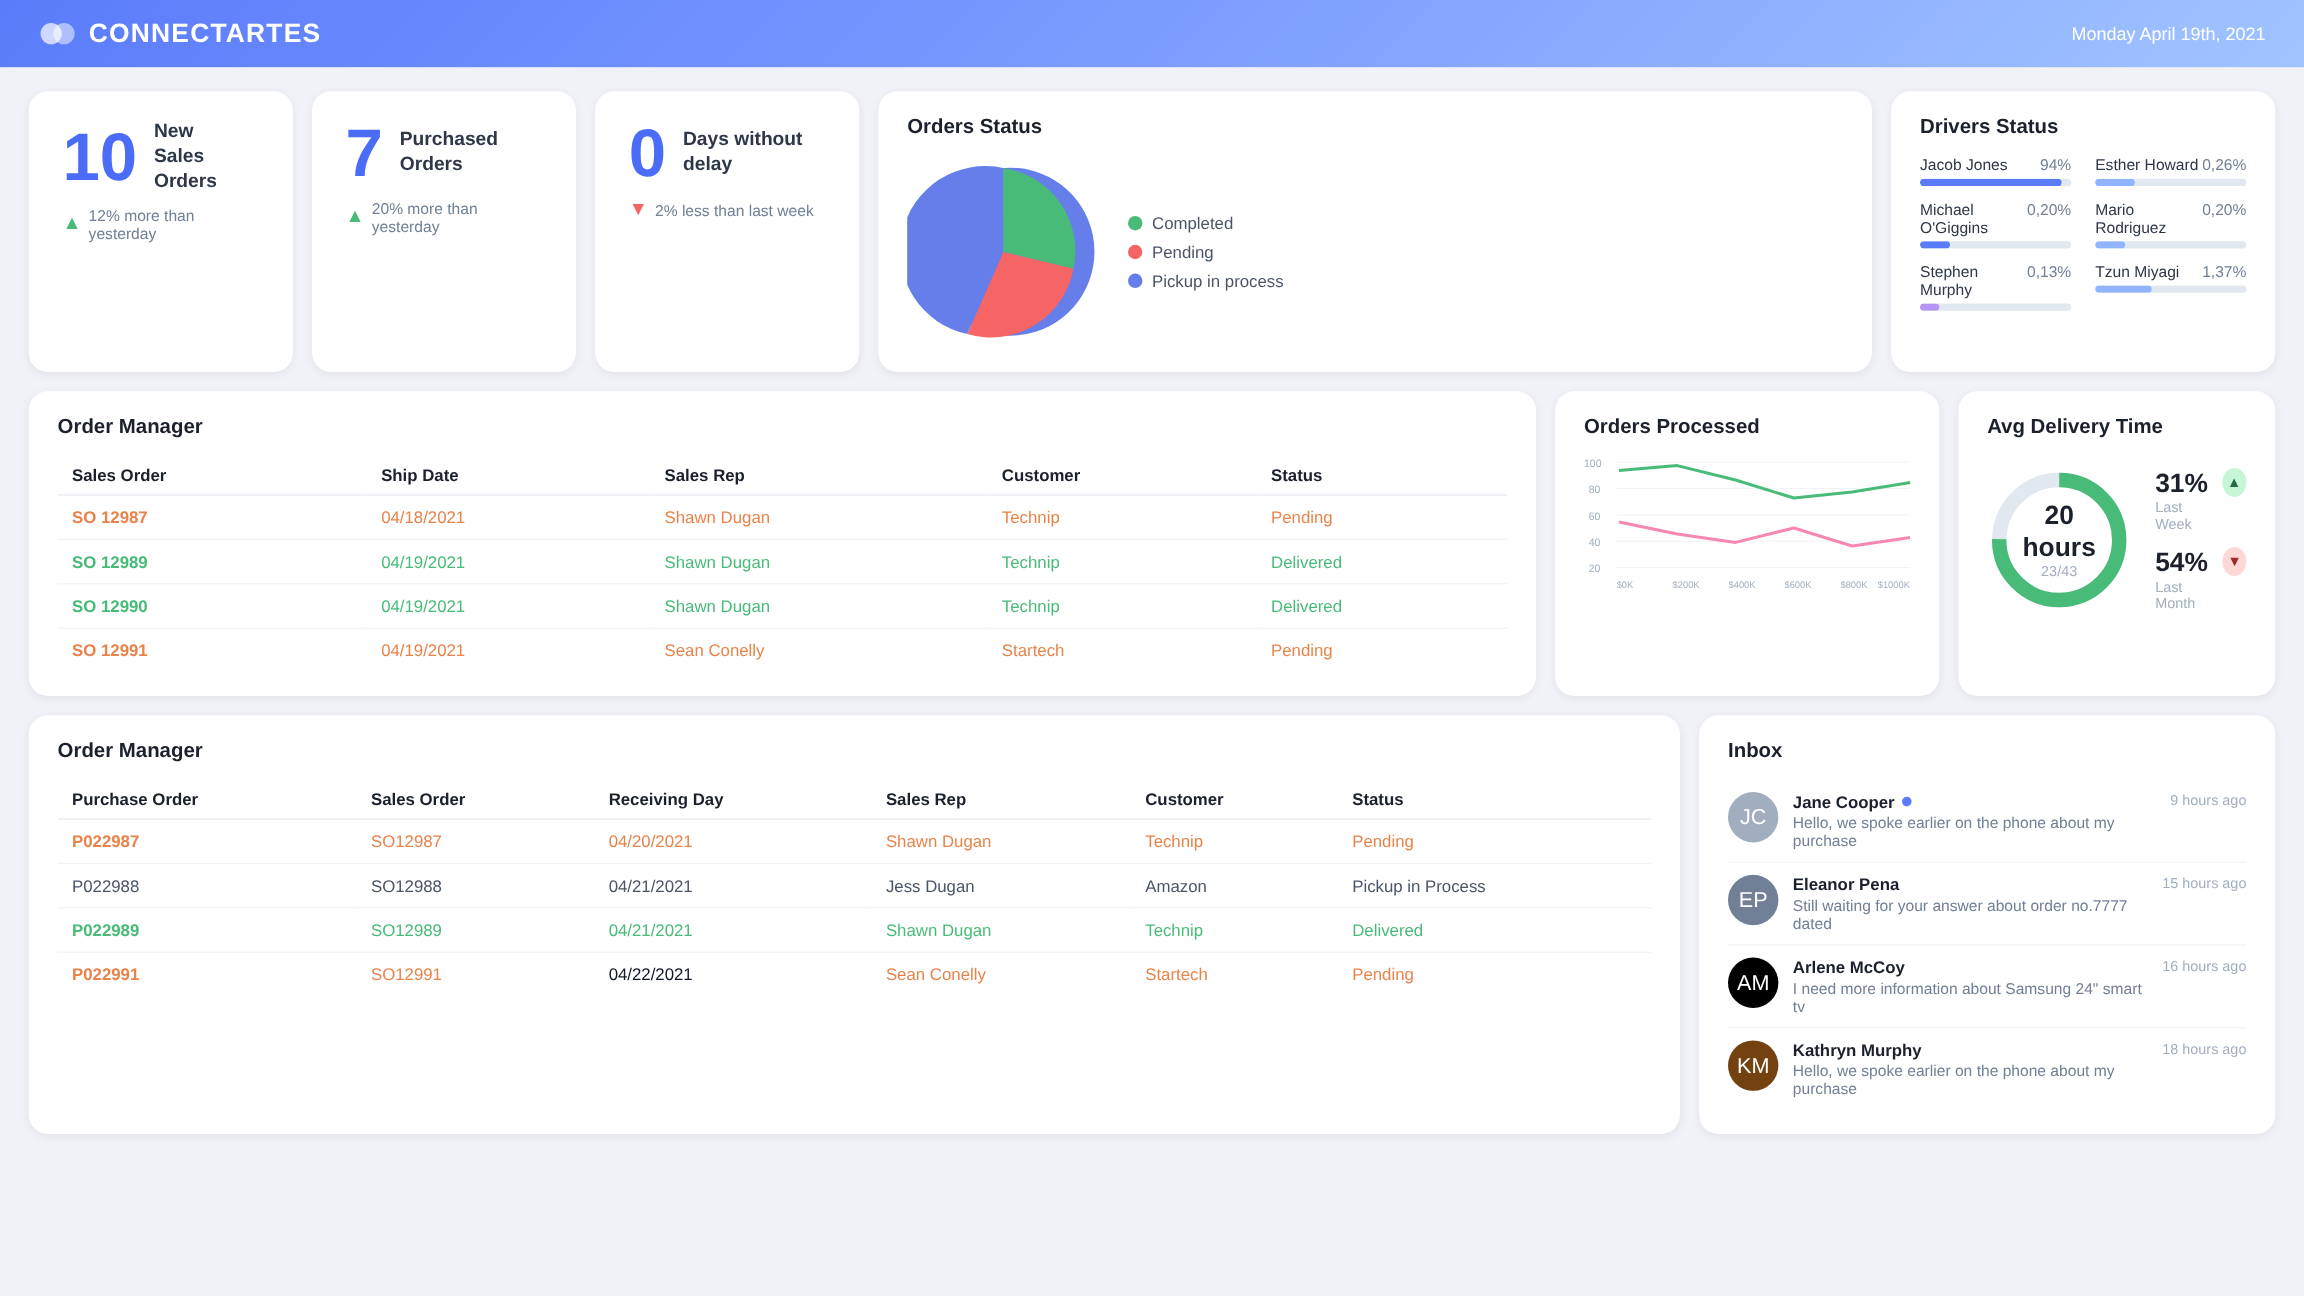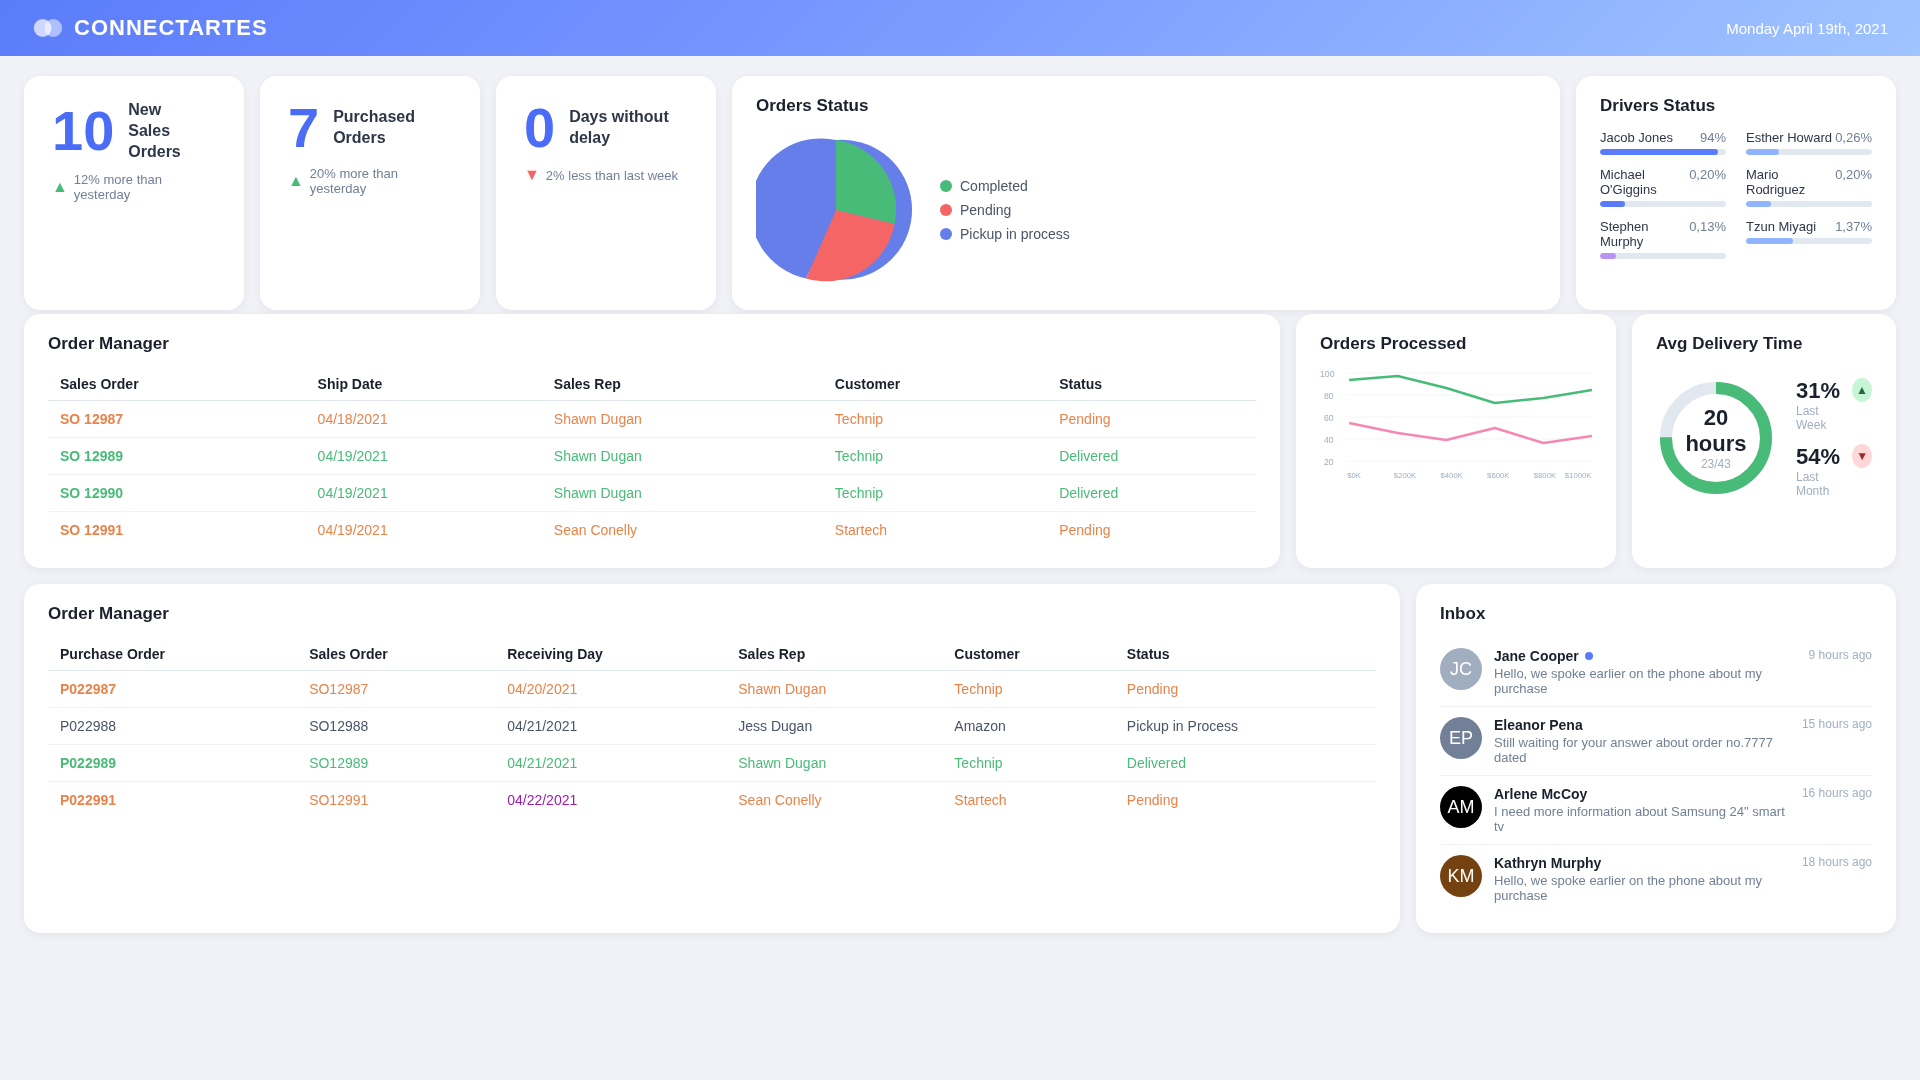--- a/index.html
+++ b/index.html
@@ -353,21 +353,21 @@
       justify-content: center;
       font-size: 12px;
     }
     .delivery-label {
       font-size: 12px;
       color: #a0aec0;
     }
     .top-cards-row {
       display: flex;
       gap: 16px;
-      margin-bottom: 4px;
+      margin-bottom: 16px;
       align-items: stretch;
     }
     .stat-cards-group {
       display: flex;
       gap: 16px;
       flex: 0 0 auto;
     }
   </style>
 </head>
 <body>
@@ -668,21 +668,21 @@
     <td style="color:#48bb78;font-weight:600">P022989</td>
     <td style="color:#48bb78">SO12989</td>
     <td style="color:#48bb78">04/21/2021</td>
     <td style="color:#48bb78">Shawn Dugan</td>
     <td style="color:#48bb78">Technip</td>
     <td style="color:#48bb78">Delivered</td>
   </tr>
             <tr>
     <td style="color:#e8834a;font-weight:600">P022991</td>
     <td style="color:#e8834a">SO12991</td>
-    <td style="color:#a21caf">04/22/2021</td>
+    <td style="color:#0f172a">04/22/2021</td>
     <td style="color:#e8834a">Sean Conelly</td>
     <td style="color:#e8834a">Startech</td>
     <td style="color:#e8834a">Pending</td>
   </tr>
           </tbody>
       </table>
     </div>
 
     <div class="inbox-card">
       <div class="card-title">Inbox</div>

